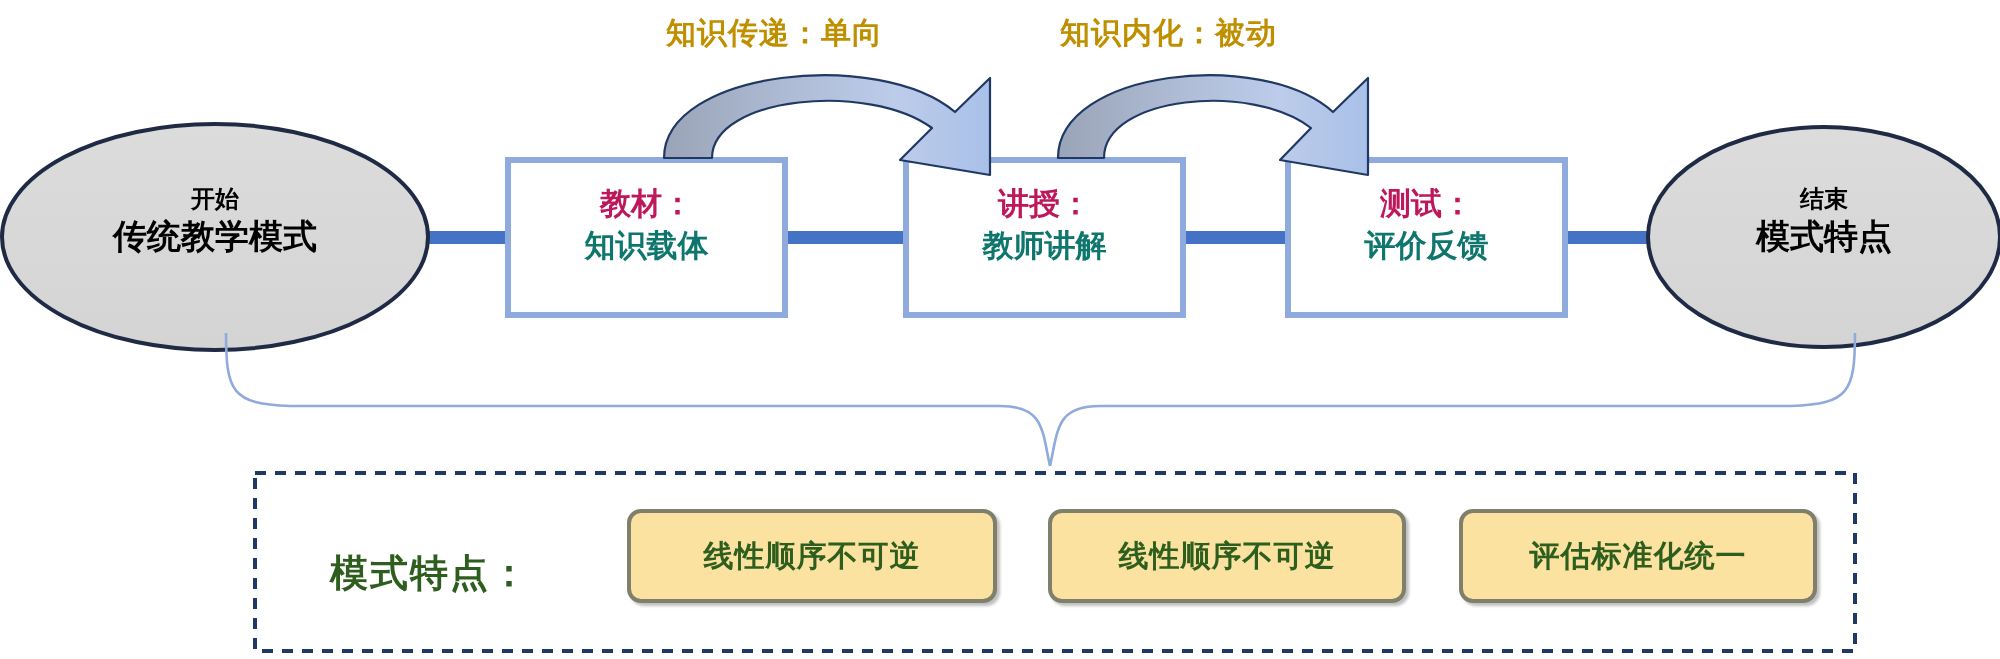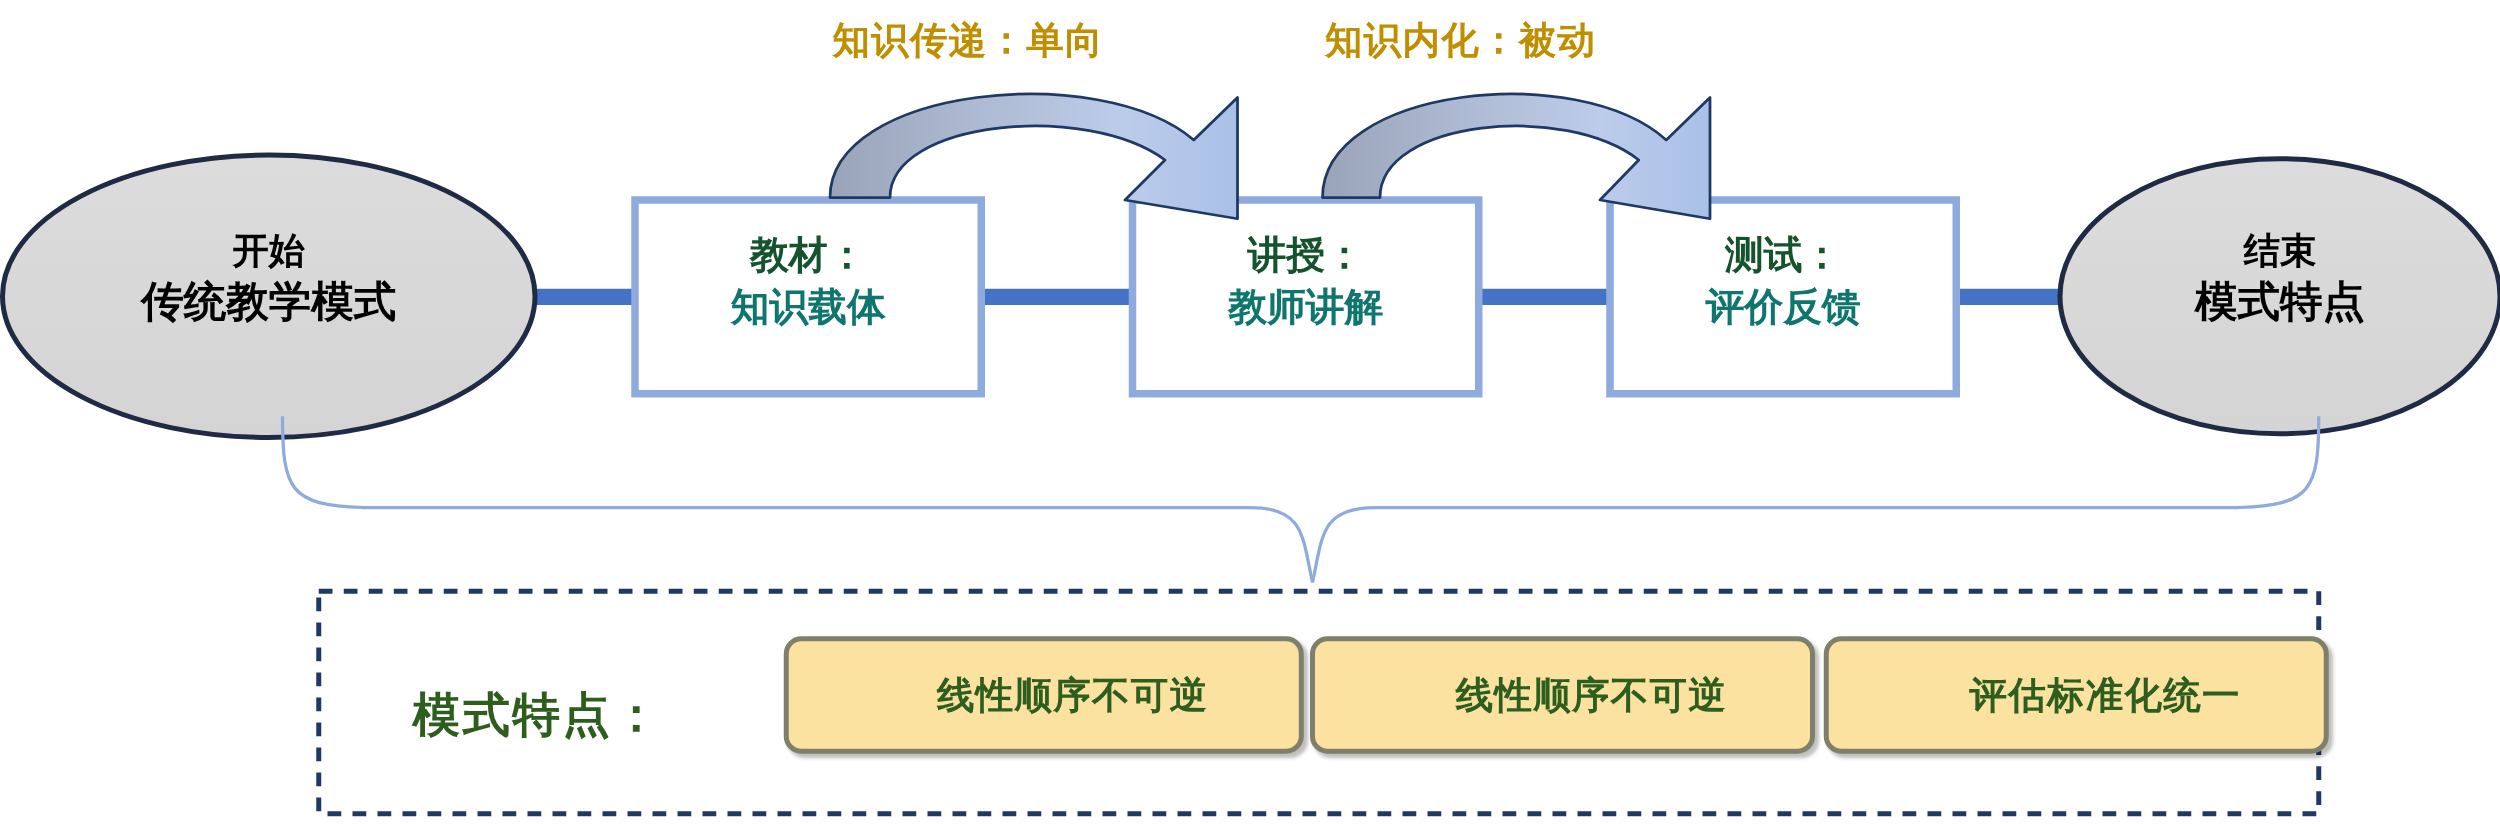--- a/index.html
+++ b/index.html
@@ -18,37 +18,37 @@
   
   .arrow-cap{
     font-size:30px;font-weight:bold;color:#BF8F00;letter-spacing:1px;
     text-align:left;
   }
 
   
   .term{
     text-align:center;color:#000000;font-weight:bold;
   }
-  .term .t1{font-size:29px;display:block;margin-bottom:6px;}
+  .term .t1{font-size:24px;display:block;margin-bottom:6px;}
   .term .t2{font-size:34px;display:block;}
 
   
   .proc{text-align:center;}
-  .proc .p1{display:block;font-size:31px;font-weight:bold;color:#14532d;margin-bottom:8px;}
+  .proc .p1{display:block;font-size:31px;font-weight:bold;color:#be185d;margin-bottom:8px;}
   .proc .p2{display:block;font-size:31px;font-weight:bold;color:#0f766e;}
 
   
   .feat-title{
     font-size:38px;font-weight:bold;color:#2E5E1E;letter-spacing:2px;
   }
   .tag{
     position:absolute;display:flex;align-items:center;justify-content:center;
     background:#FBE2A0;border:4px solid #7F7F6B;border-radius:14px;
     box-shadow:3px 3px 3px rgba(0,0,0,0.25);
-    color:#2E5E1E;font-size:30px;font-weight:bold;letter-spacing:1px;padding-left:46px;
+    color:#2E5E1E;font-size:30px;font-weight:bold;letter-spacing:1px;
   }
 </style>
 </head>
 <body>
 
 <div id="stage">
 
   <svg id="art" viewBox="0 0 2000 659" xmlns="http://www.w3.org/2000/svg">
     <defs>
       <linearGradient id="curveGrad1" x1="0" y1="0" x2="1" y2="0">

